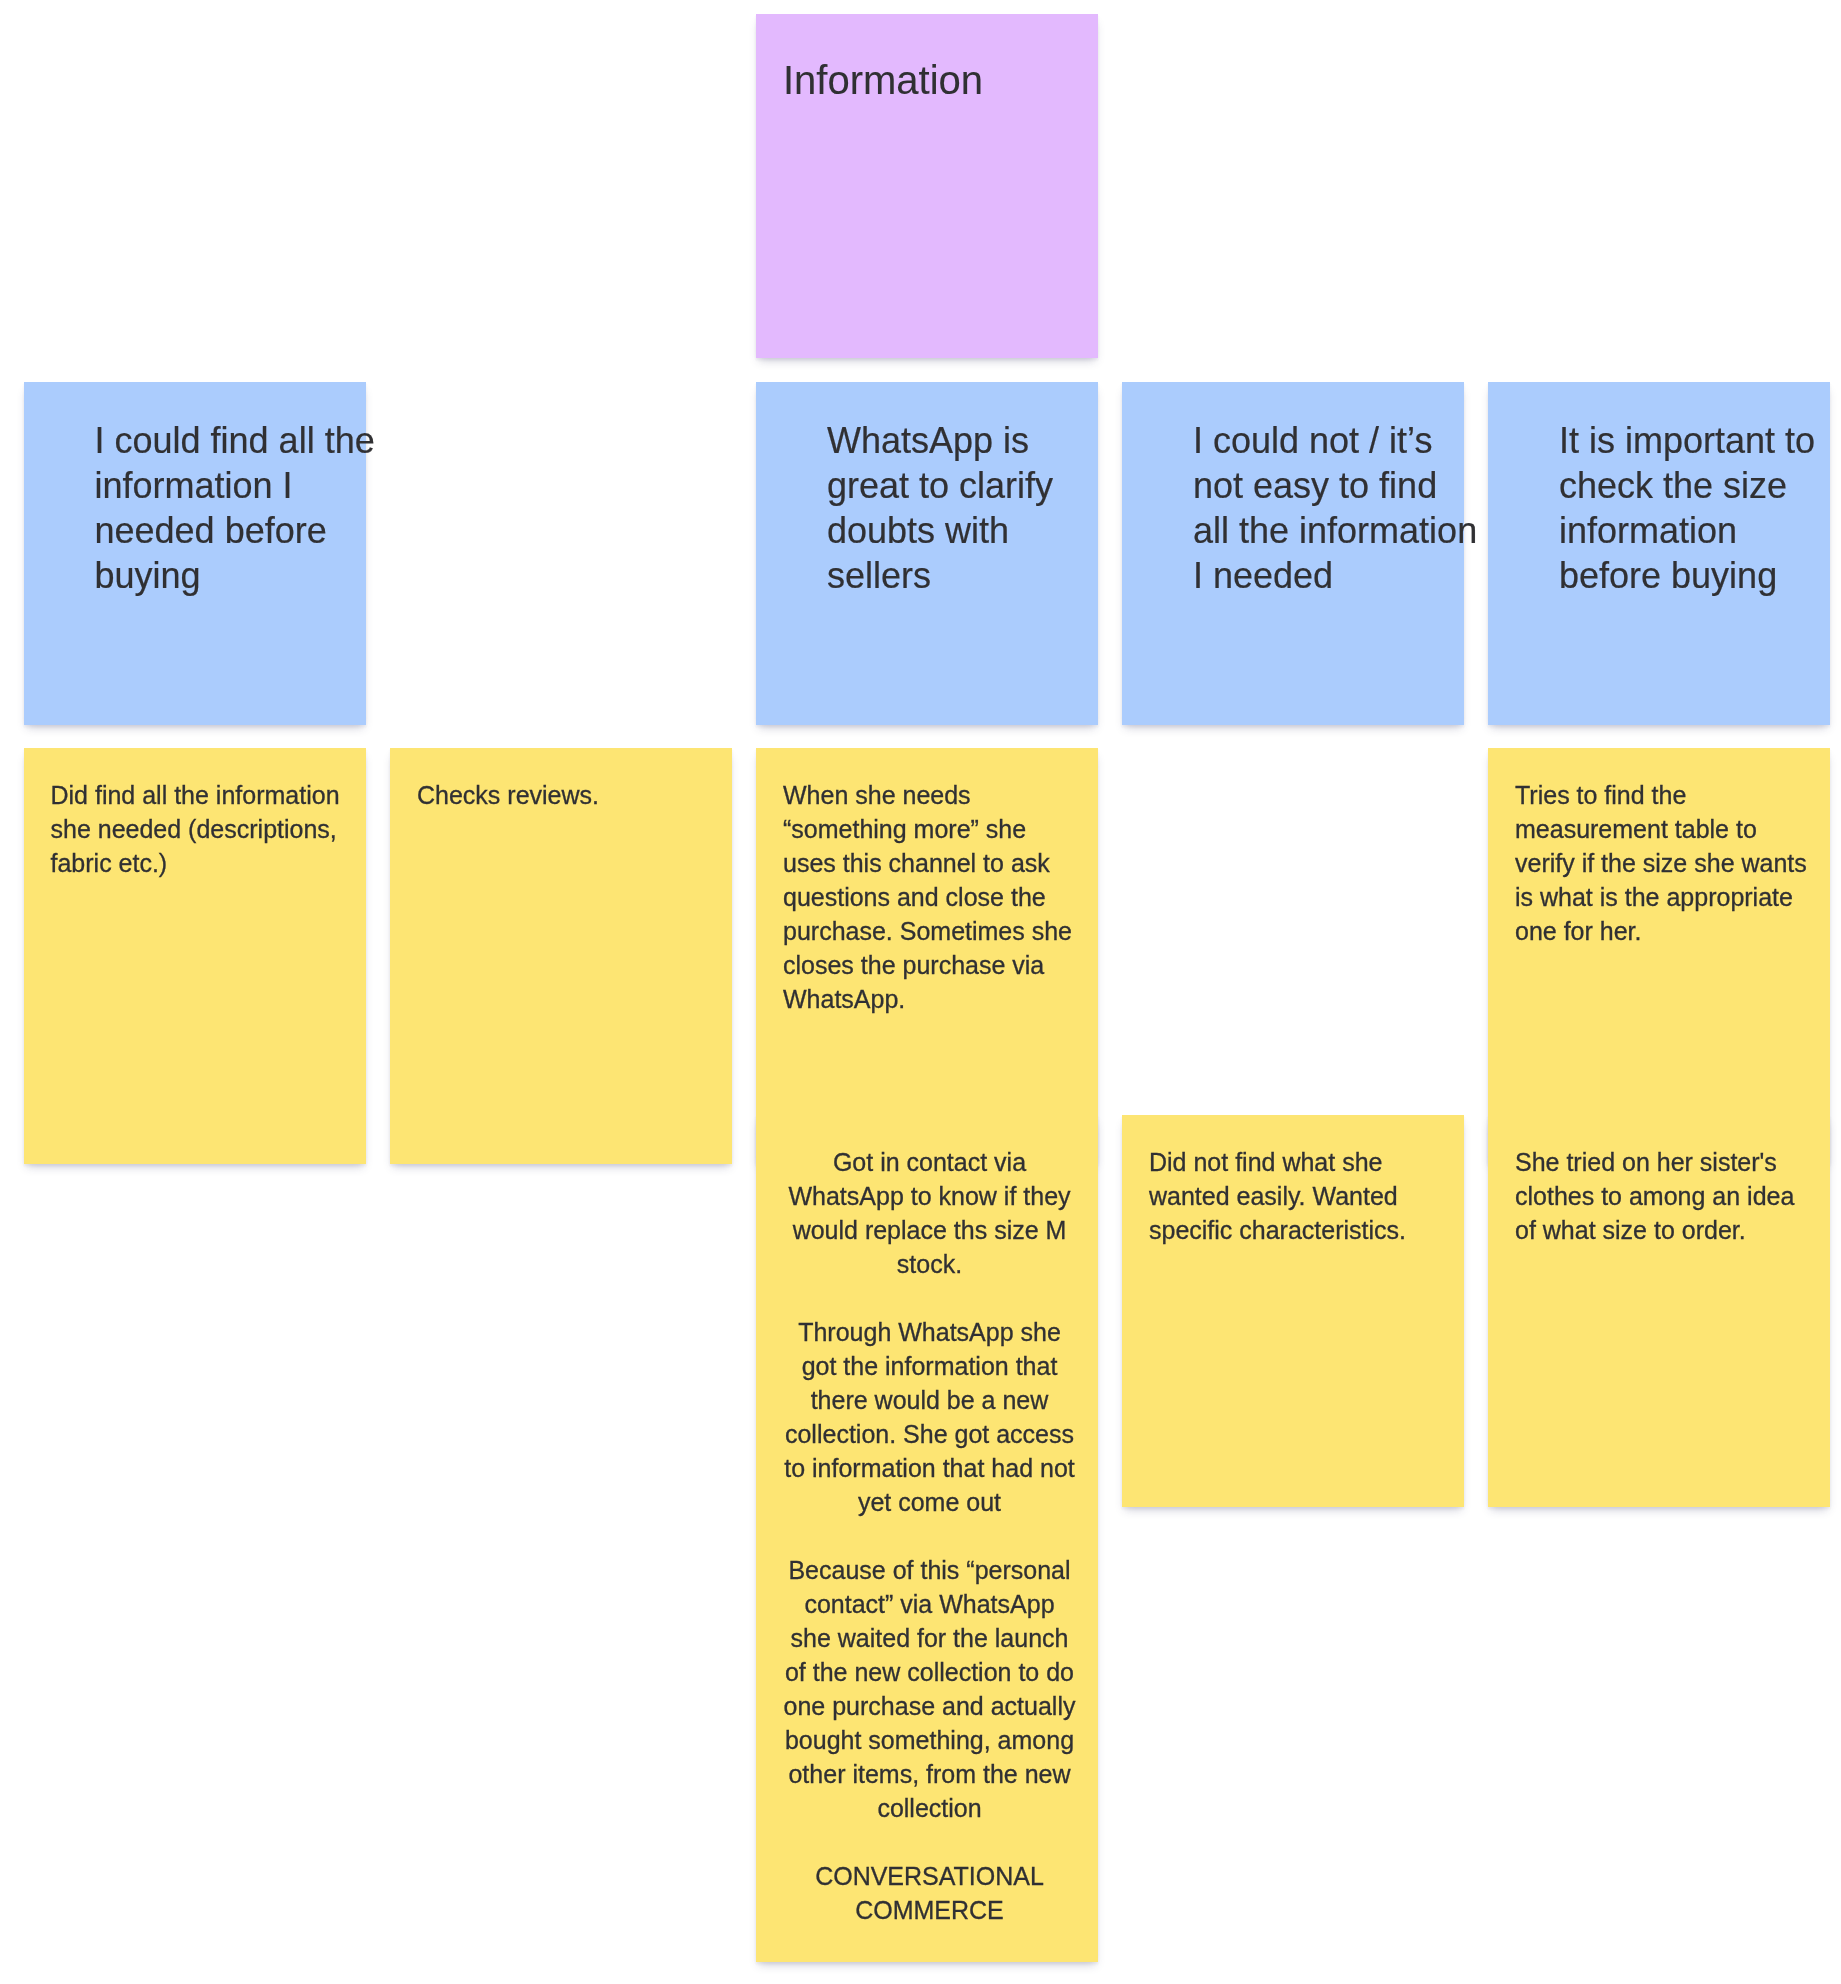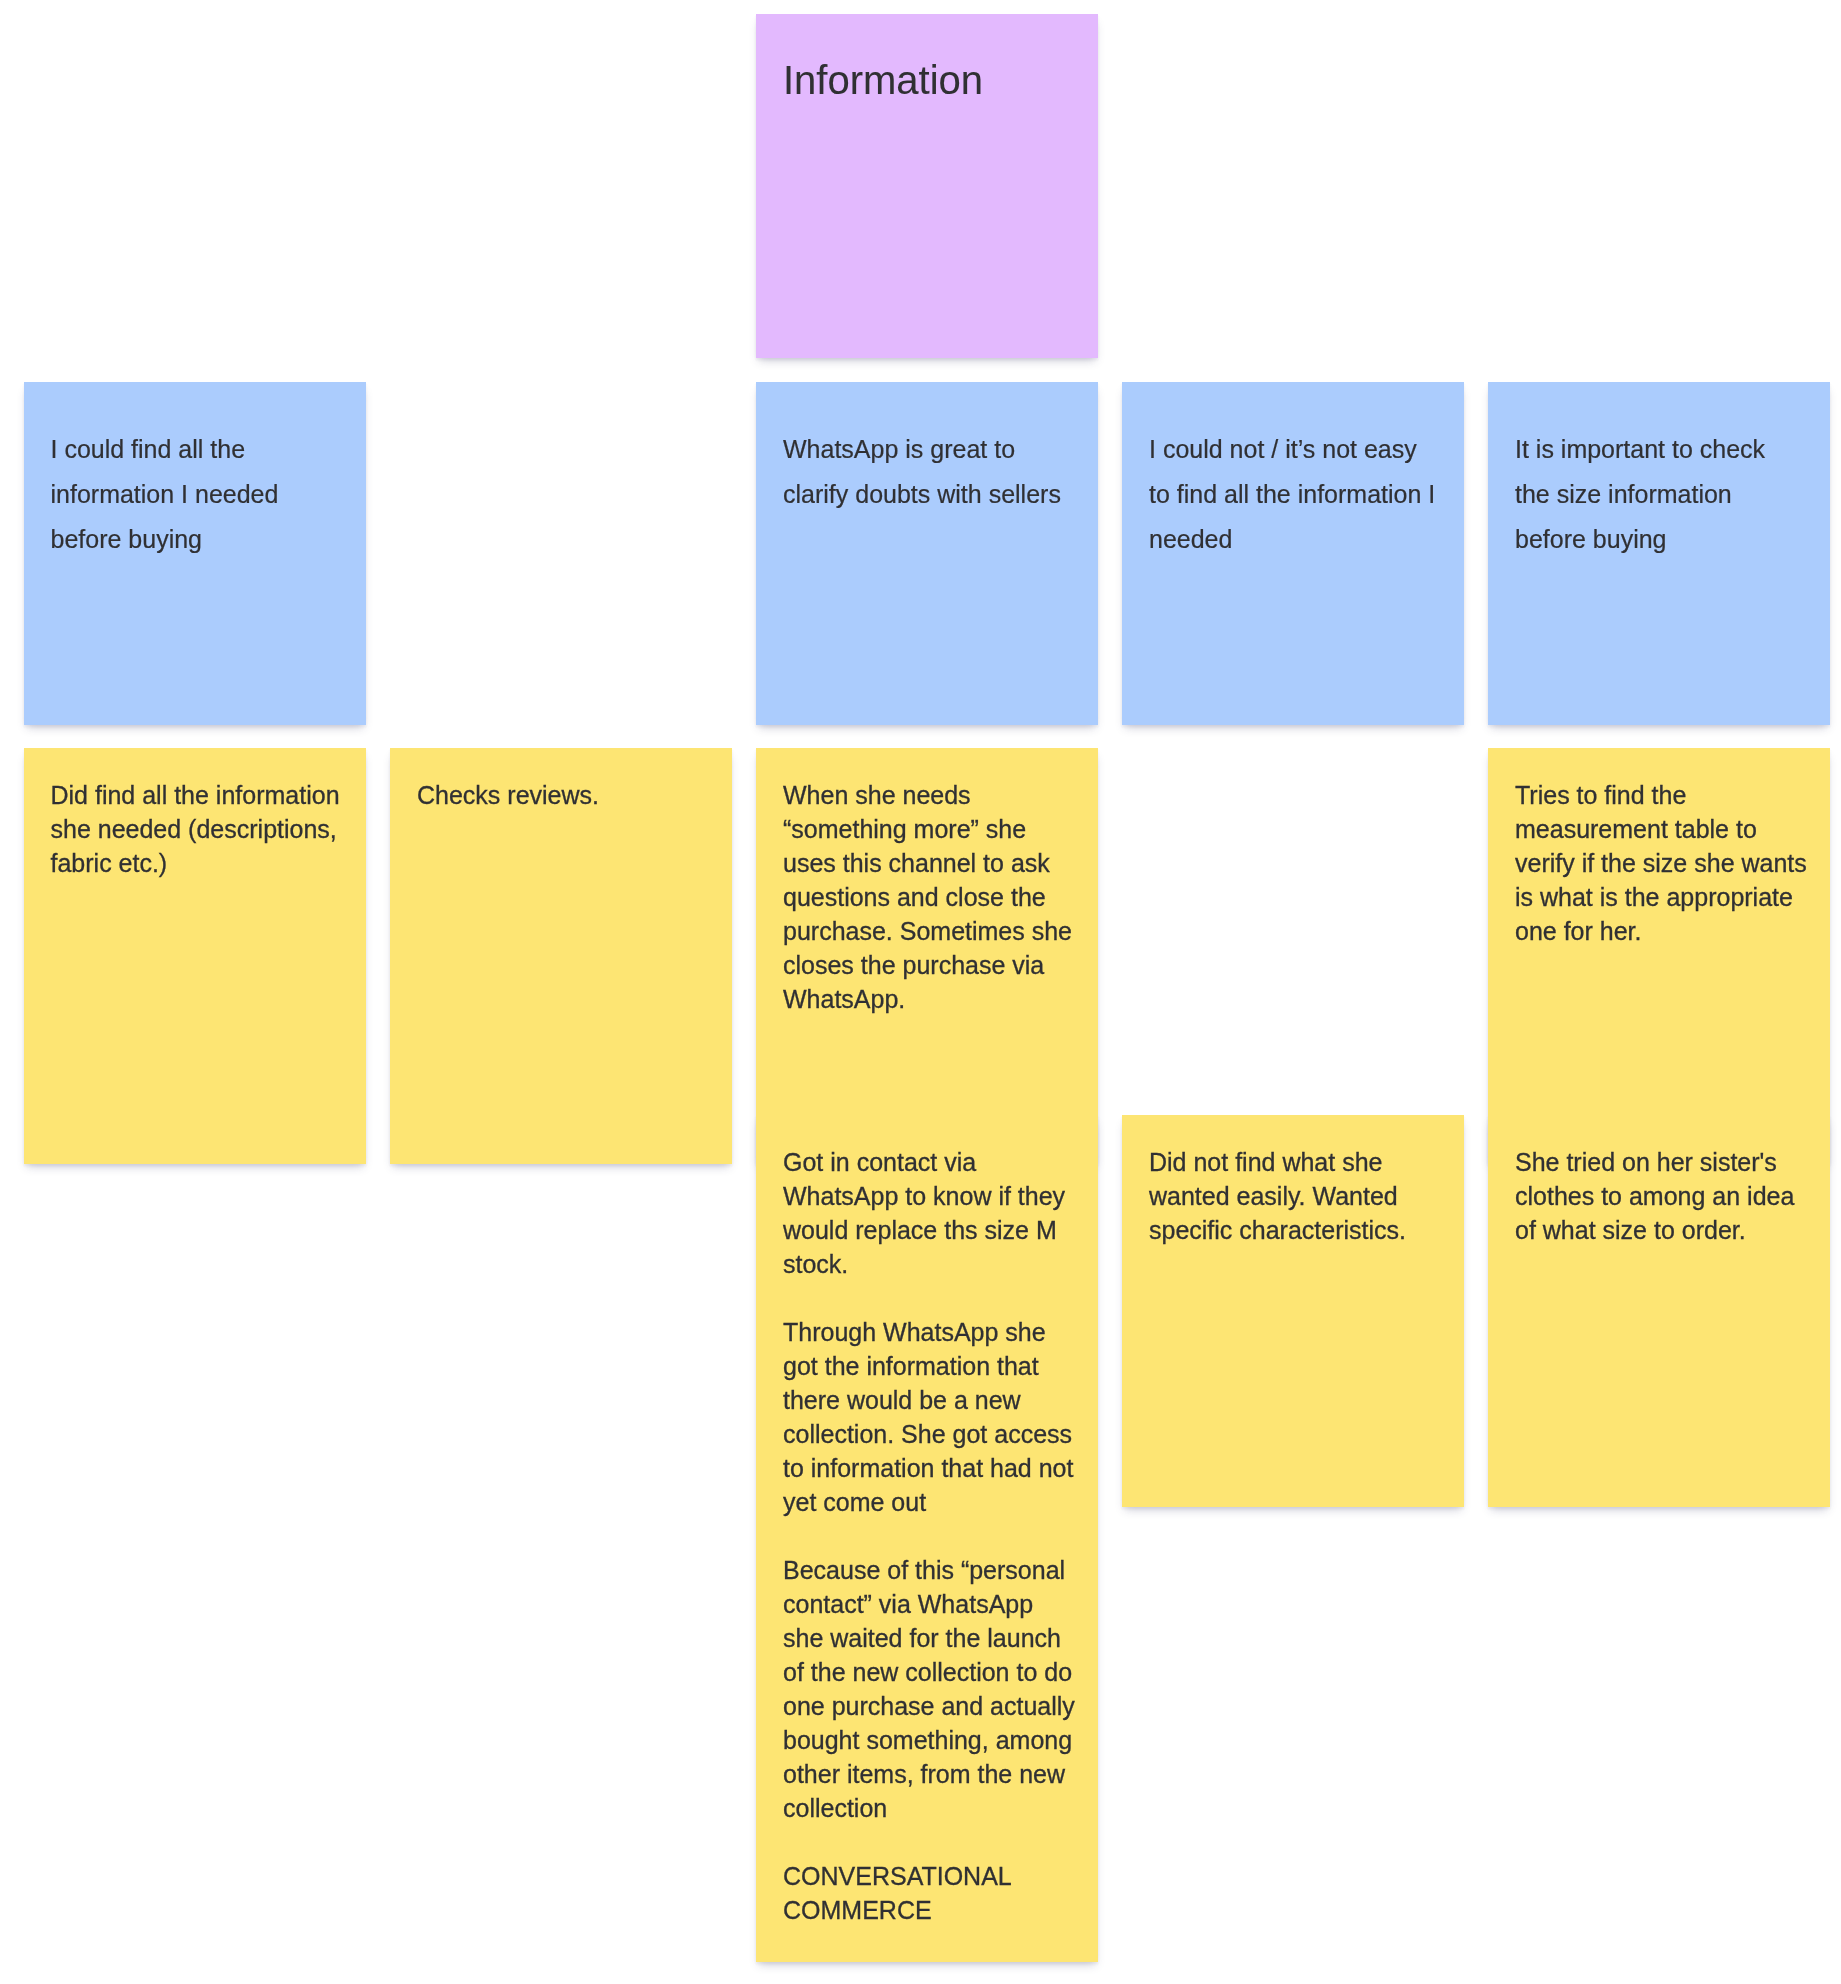--- a/index.html
+++ b/index.html
@@ -11,32 +11,32 @@
   .note{position:absolute;box-sizing:border-box;
         box-shadow:0 5.5px 9px -3px rgba(50,50,95,0.26),
                    0 1.5px 2.5px rgba(50,50,95,0.07);}
   .note .txt{position:absolute;left:27px;color:#303033;white-space:pre-wrap;}
 
   .purple{background:#e3b9fe;}
   .blue  {background:#abccfd;}
   .yellow{background:#fde573;}
 
   .purple .txt{-webkit-text-stroke:0.1px  #303033;font-size:40px;   line-height:54px;  width:300px;top:39px;}
-  .blue   .txt{-webkit-text-stroke:0.2px #303033;font-size:25px; line-height:45px; width:289px;top:45px;}
+  .blue   .txt{-webkit-text-stroke:0.2px #303033;font-size:36px; line-height:45px; width:289px;top:36px;margin-left:44px;}
   .yellow .txt{-webkit-text-stroke:0.3px #303033;font-size:25px;   line-height:34px; width:293px;top:30px;}
 
   
   .c1{left:23.5px;}  .c2{left:390px;} .c3{left:756px;}
   .c4{left:1122px;}.c5{left:1488px;}
   .w1{width:342px;}
   .r-head {top:14px;   height:344px;}
   .r-theme{top:382px;  height:343px;}
   .r-ev1  {top:748px; height:416px;}
   .r-ev2  {top:1115px; height:392px;}
-  .r-ev2-tall{top:1115px; height:847px;}
+  .r-ev2-tall{top:1115px; height:847px;text-align:center;}
 </style>
 </head>
 <body>
 
 <div id="board">
 
   <div class="note purple c3 w1 r-head">
     <div class="txt">Information</div>
   </div>
 

